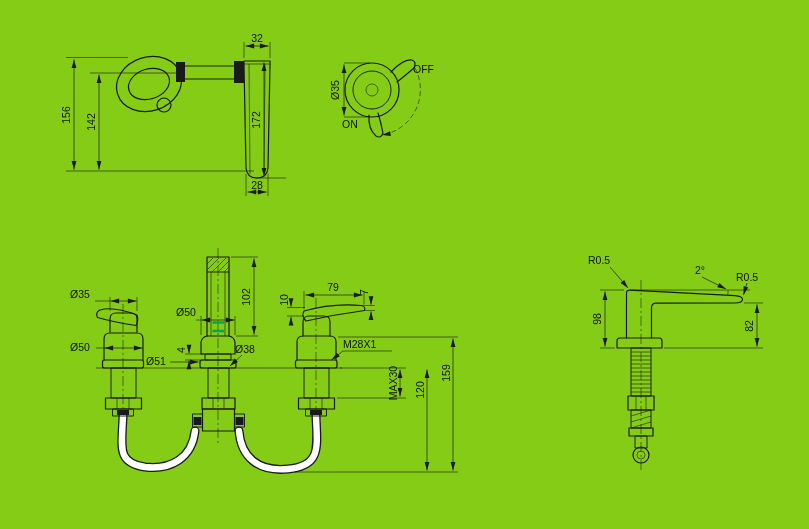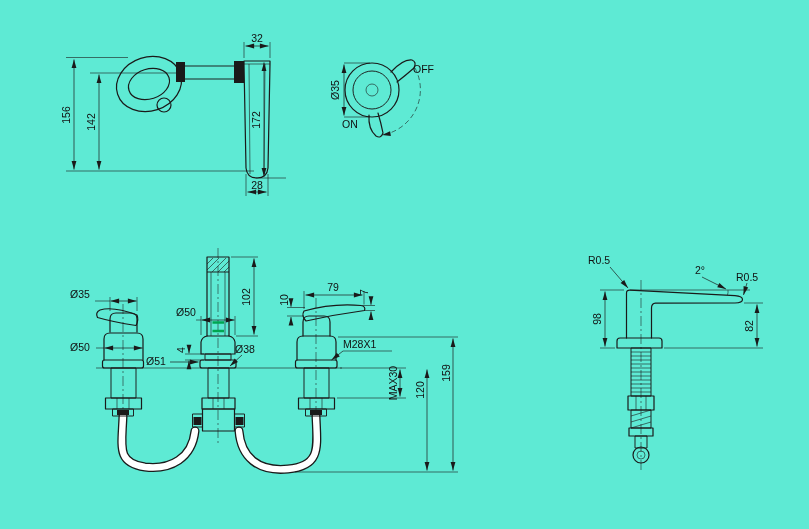--- a/index.html
+++ b/index.html
@@ -1,16 +1,16 @@
 <!DOCTYPE html>
 <html><head>
 <meta charset="utf-8">
 <style>
   html,body{margin:0;padding:0;background:#f4f4f4;}
-  .sheet{position:relative;width:809px;height:529px;background:#5eead4;margin:0 auto;overflow:hidden;
+  .sheet{position:relative;width:809px;height:529px;background:#84cc16;margin:0 auto;overflow:hidden;
          font-family:"Liberation Sans",sans-serif;}
   svg{display:block}
   .ln{fill:none;stroke:#1a1a1a;stroke-width:1.2;stroke-linejoin:round;stroke-linecap:round}
   .ln2{fill:none;stroke:#1a1a1a;stroke-width:0.95;stroke-linejoin:round}
   .thin{fill:none;stroke:#1a1a1a;stroke-width:0.6}
   .dim{fill:none;stroke:#1a1a1a;stroke-width:0.7}
   .cl{fill:none;stroke:#1a1a1a;stroke-width:0.55;stroke-dasharray:10 3 2 3}
   .dash{stroke-dasharray:5 3}
   .blk{fill:#1a1a1a;stroke:none}
   .grn{fill:none;stroke:#00a651;stroke-width:2.4}

